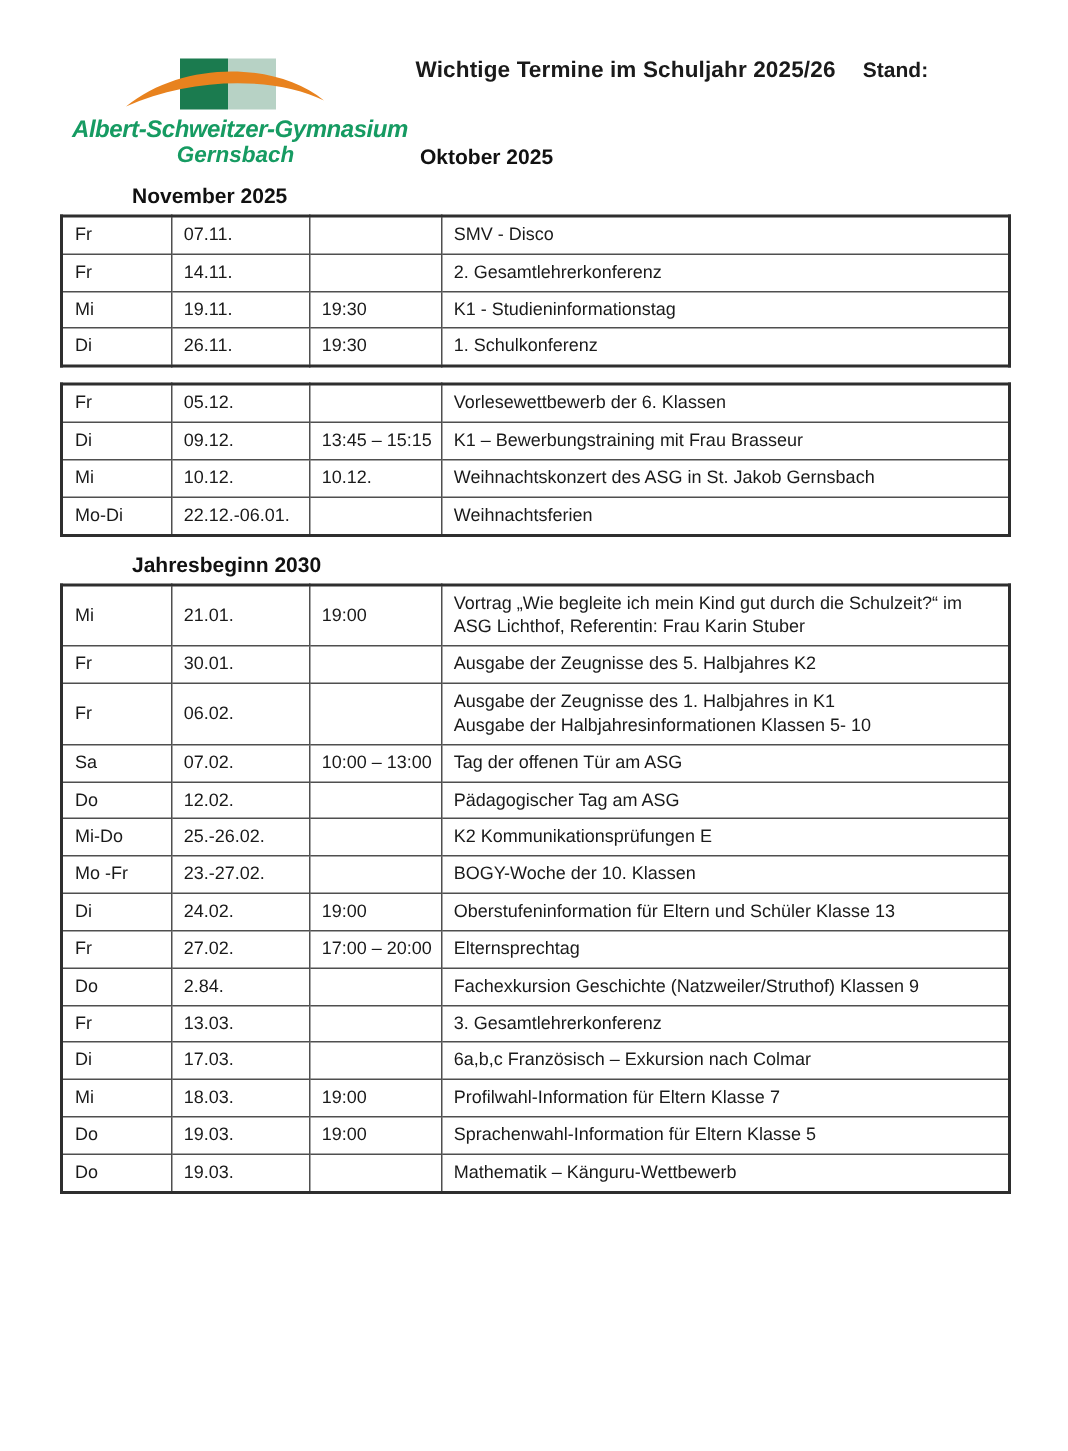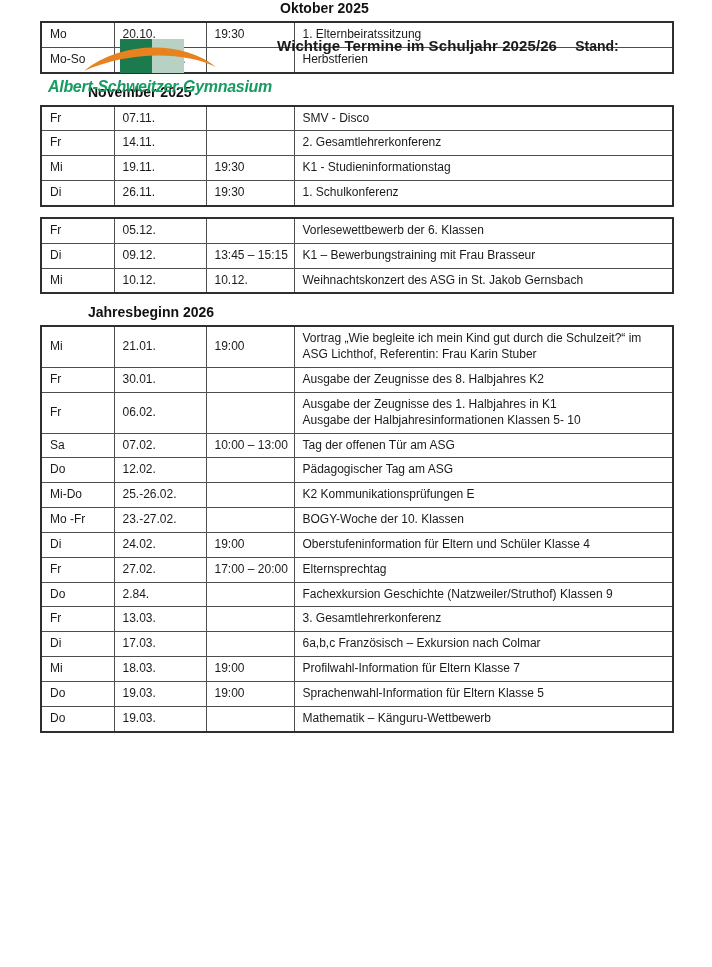--- a/index.html
+++ b/index.html
@@ -41,21 +41,21 @@
   }
 
   
   .header-text { position: absolute; left: 277px; top: 37px; width: 430px; }
   .title-line { font-size: 15px; line-height: 18px; white-space: nowrap; }
   .doc-title { font-weight: bold; letter-spacing: 0.1px; }
   .stand-label { margin-left: 14px; font-size: 14px; font-weight: bold; }
   .stand-date { font-size: 13px; margin-top: 3px; }
 
   
-  .content { }
+  .content { padding-top: 96px; }
   .month-section { margin: 0 0 10px 0; }
   .month-heading {
     font-size: 14px;
     font-weight: bold;
     line-height: 16px;
     margin: 0 0 5px 88px;
     color: #111111;
   }
   .month-heading.indent-deep { margin-left: 280px; }
   .events-table {
@@ -85,55 +85,33 @@
 
 <div class="page">
 
   <div class="logo">
     <svg width="218" height="42" viewBox="0 0 218 42" aria-hidden="true">
       <rect x="72" y="5" width="32" height="34" fill="#1b7b4f"></rect>
       <rect x="104" y="5" width="32" height="34" fill="#b7d2c5"></rect>
       <path d="M 36,37 C 74,6 136,7 168,33 C 136,17 80,17 36,37 Z" fill="#e8821e"></path>
     </svg>
     <div class="logo-line1">Albert-Schweitzer-Gymnasium</div>
+    <div class="logo-line2">Gernsbach</div>
   </div>
 
   <div class="header-text">
     <div class="title-line">
       <span class="doc-title">Wichtige Termine im Schuljahr 2025/26</span>
       <span class="stand-label">Stand:</span>
     </div>
   </div>
 
   <div class="content" id="sections-root">
   <section class="month-section">
     <h2 class="month-heading indent-deep">Oktober 2025</h2>
-    <table class="events-table">
-      <colgroup>
-        <col class="col-day">
-            <col class="col-date">
-            <col class="col-time">
-            <col class="col-desc">
-      </colgroup>
-      <tbody>
-  <tr>
-    <td class="cell-day">Mo</td>
-    <td class="cell-date">20.10.</td>
-    <td class="cell-time">19:30</td>
-    <td class="cell-desc">1. Elternbeiratssitzung</td>
-  </tr>
-
-  <tr>
-    <td class="cell-day">Mo-So</td>
-    <td class="cell-date">27.10.-2.11.</td>
-    <td class="cell-time"></td>
-    <td class="cell-desc">Herbstferien</td>
-  </tr>
-</tbody>
-    </table>
   </section>
 
   <section class="month-section">
     <h2 class="month-heading">November 2025</h2>
     <table class="events-table">
       <colgroup>
         <col class="col-day">
             <col class="col-date">
             <col class="col-time">
             <col class="col-desc">
@@ -193,47 +171,53 @@
     <td class="cell-desc">K1 – Bewerbungstraining mit Frau Brasseur</td>
   </tr>
 
   <tr>
     <td class="cell-day">Mi</td>
     <td class="cell-date">10.12.</td>
     <td class="cell-time">10.12.</td>
     <td class="cell-desc">Weihnachtskonzert des ASG in St. Jakob Gernsbach</td>
   </tr>
 
+  <tr>
+    <td class="cell-day">Mo-Di</td>
+    <td class="cell-date">22.12.-06.01.</td>
+    <td class="cell-time"></td>
+    <td class="cell-desc">Weihnachtsferien</td>
+  </tr>
 </tbody>
     </table>
   </section>
 
   <section class="month-section">
-    <h2 class="month-heading">Jahresbeginn 2026</h2>
+    <h2 class="month-heading">Jahresbeginn 2030</h2>
     <table class="events-table">
       <colgroup>
         <col class="col-day">
             <col class="col-date">
             <col class="col-time">
             <col class="col-desc">
       </colgroup>
       <tbody>
   <tr>
     <td class="cell-day">Mi</td>
     <td class="cell-date">21.01.</td>
     <td class="cell-time">19:00</td>
     <td class="cell-desc">Vortrag „Wie begleite ich mein Kind gut durch die Schulzeit?“ im
 ASG Lichthof, Referentin: Frau Karin Stuber</td>
   </tr>
 
   <tr>
     <td class="cell-day">Fr</td>
     <td class="cell-date">30.01.</td>
     <td class="cell-time"></td>
-    <td class="cell-desc">Ausgabe der Zeugnisse des 8. Halbjahres K2</td>
+    <td class="cell-desc">Ausgabe der Zeugnisse des 5. Halbjahres K2</td>
   </tr>
 
   <tr>
     <td class="cell-day">Fr</td>
     <td class="cell-date">06.02.</td>
     <td class="cell-time"></td>
     <td class="cell-desc">Ausgabe der Zeugnisse des 1. Halbjahres in K1
 Ausgabe der Halbjahresinformationen Klassen 5- 10</td>
   </tr>
 
@@ -263,21 +247,21 @@
     <td class="cell-day">Mo -Fr</td>
     <td class="cell-date">23.-27.02.</td>
     <td class="cell-time"></td>
     <td class="cell-desc">BOGY-Woche der 10. Klassen</td>
   </tr>
 
   <tr>
     <td class="cell-day">Di</td>
     <td class="cell-date">24.02.</td>
     <td class="cell-time">19:00</td>
-    <td class="cell-desc">Oberstufeninformation für Eltern und Schüler Klasse 4</td>
+    <td class="cell-desc">Oberstufeninformation für Eltern und Schüler Klasse 13</td>
   </tr>
 
   <tr>
     <td class="cell-day">Fr</td>
     <td class="cell-date">27.02.</td>
     <td class="cell-time">17:00 – 20:00</td>
     <td class="cell-desc">Elternsprechtag</td>
   </tr>
 
 

